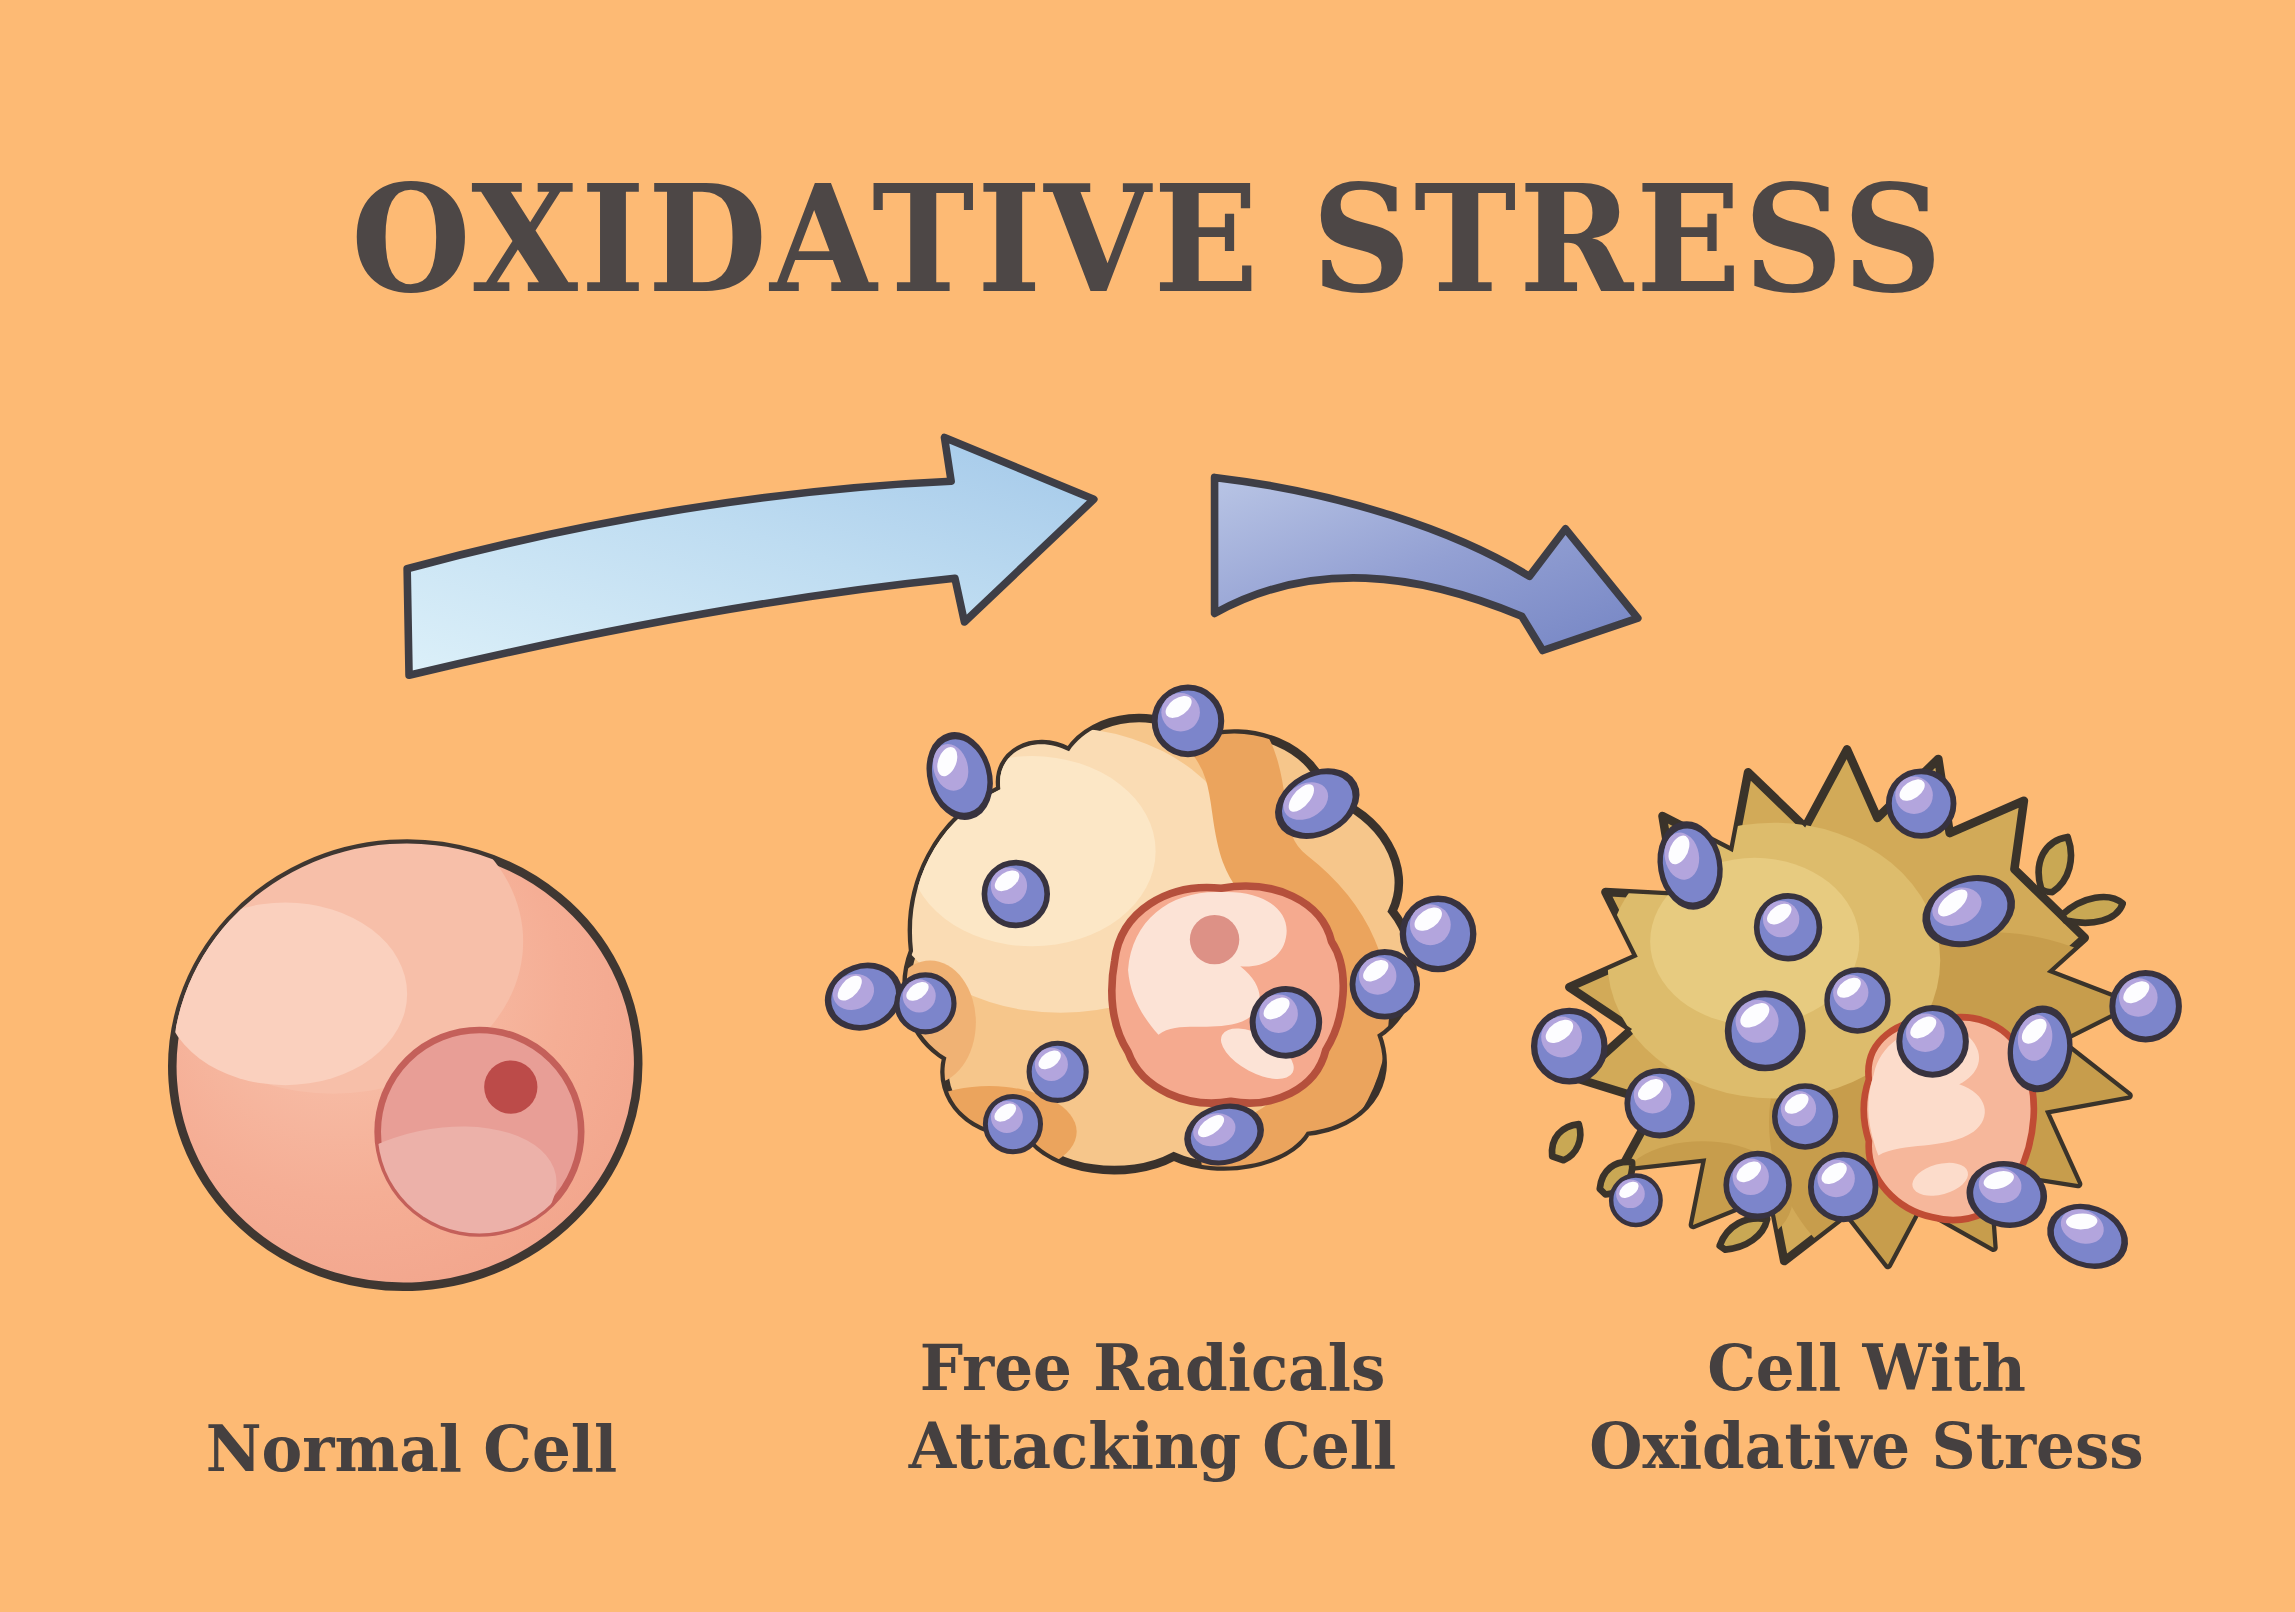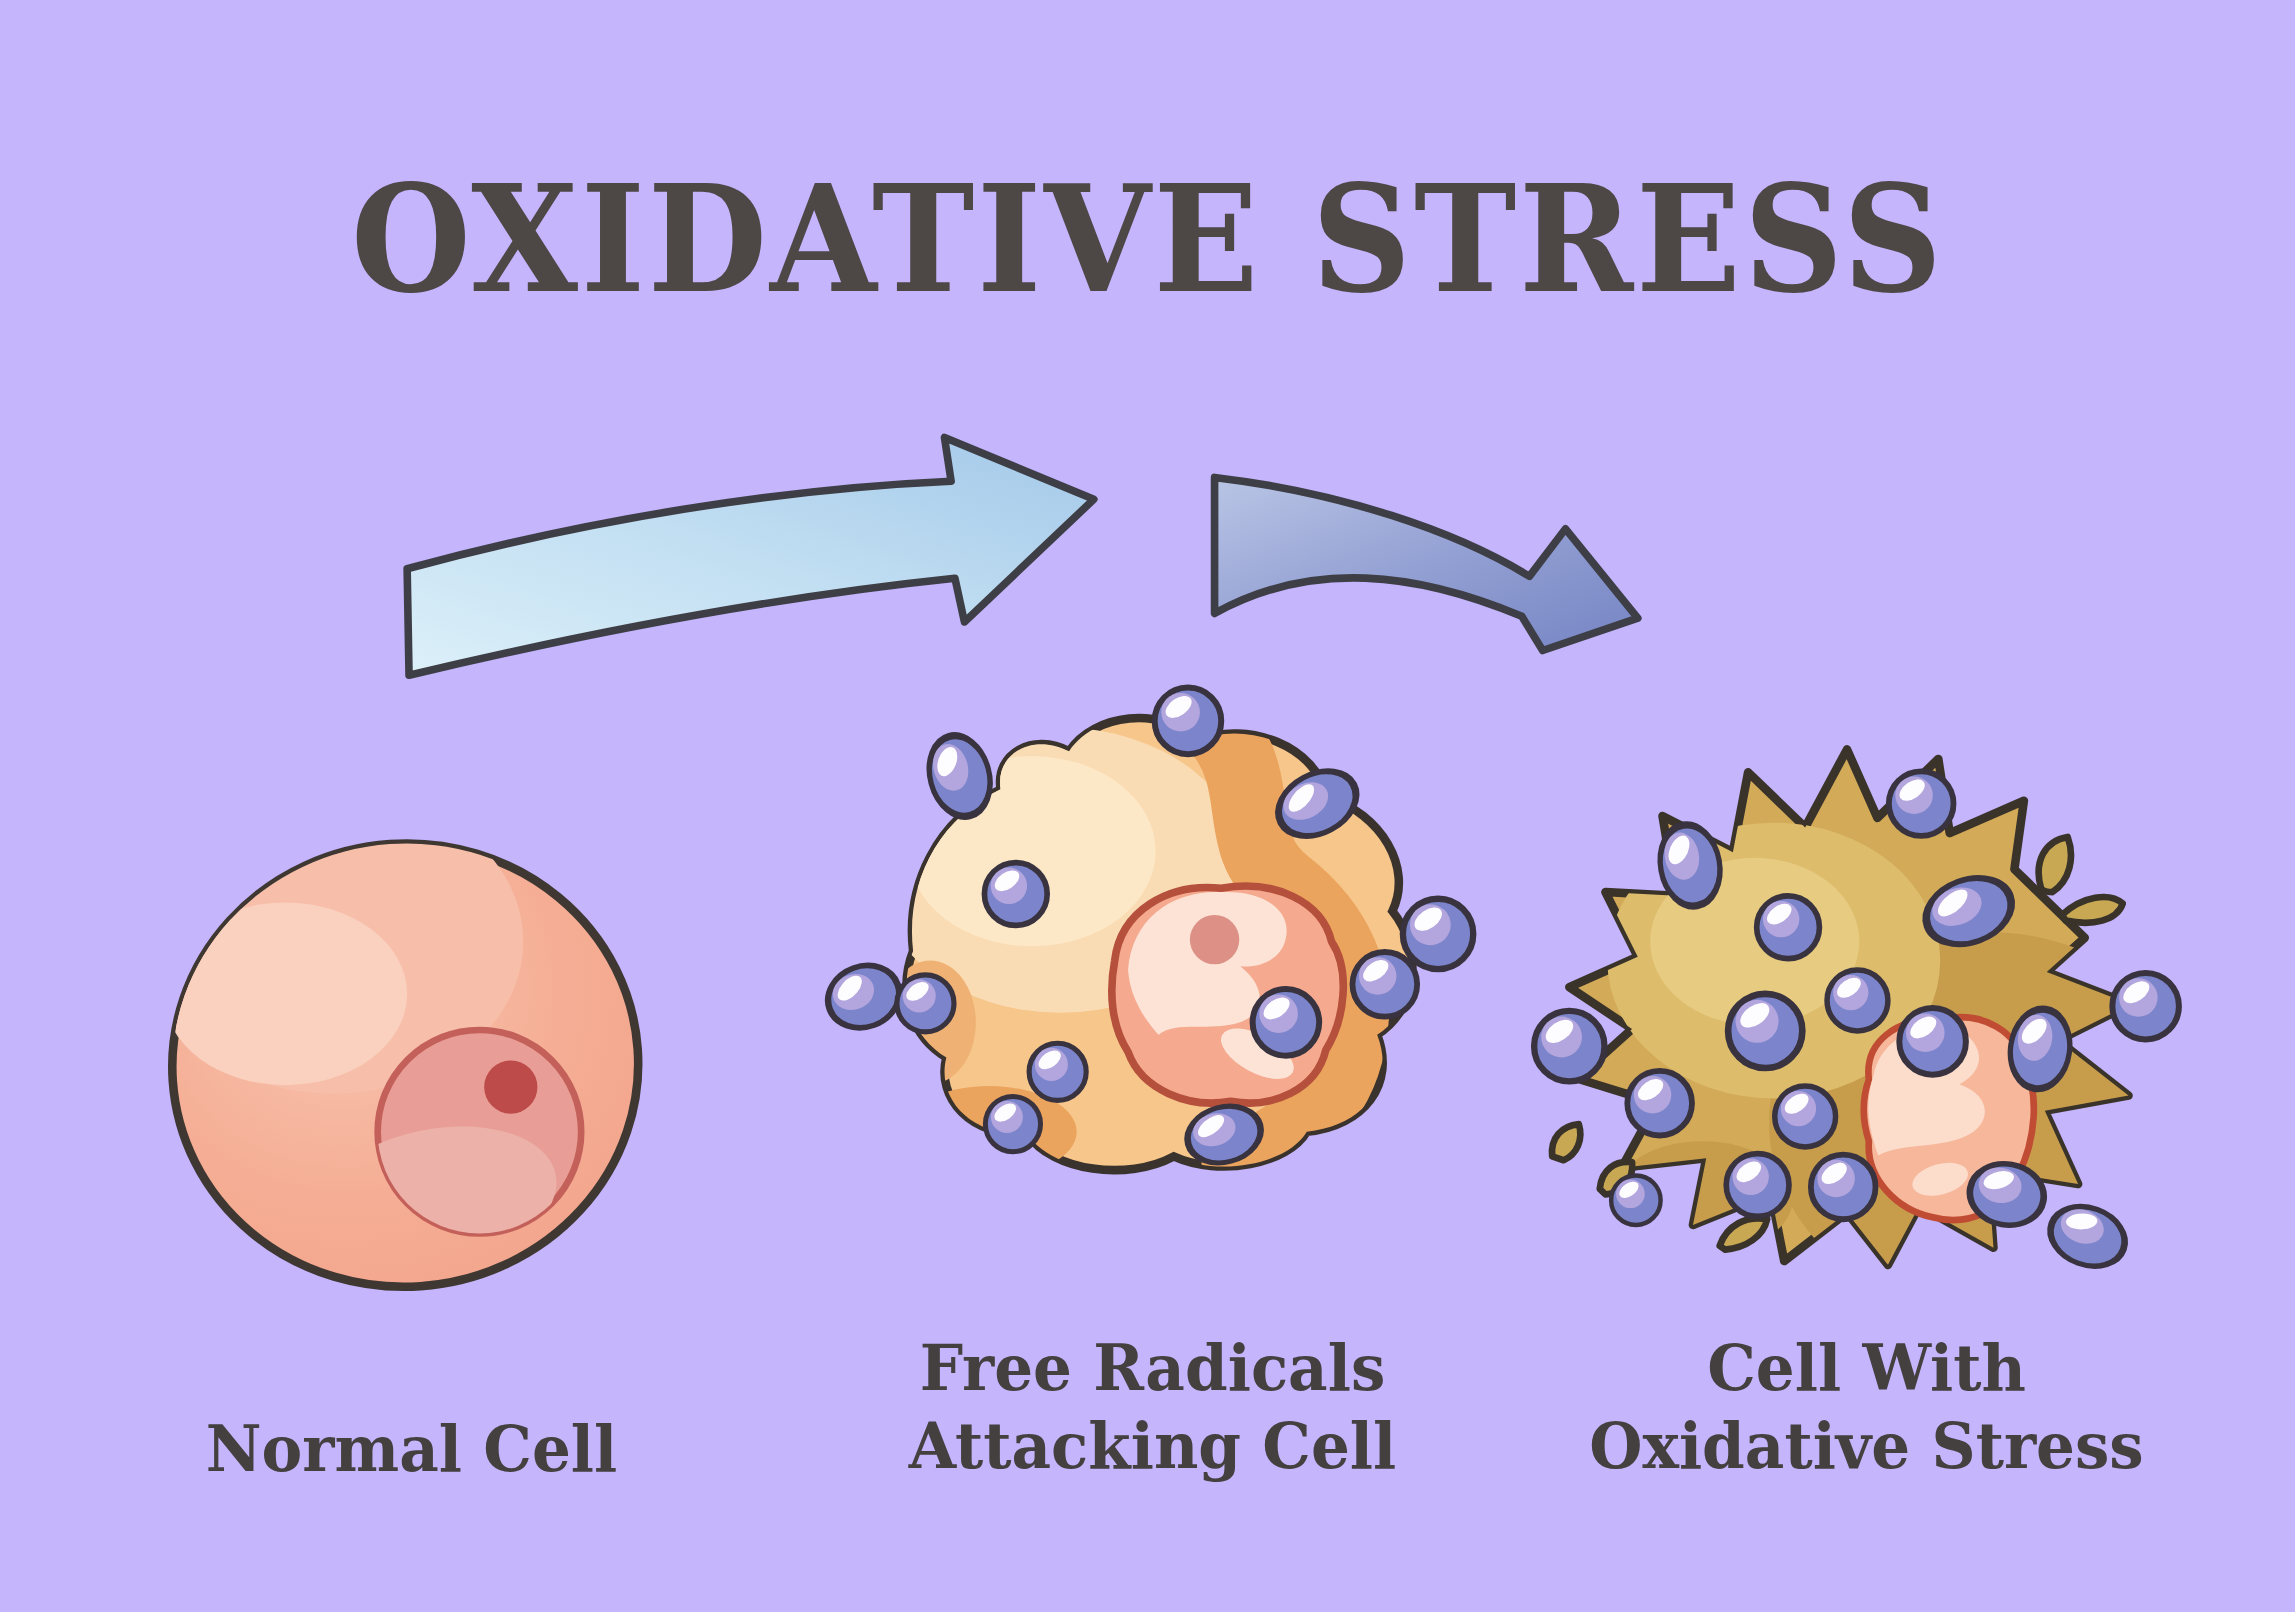--- a/index.html
+++ b/index.html
@@ -1,18 +1,18 @@
 <!DOCTYPE html>
 <html style="font-size:15px"><head>
 <meta charset="utf-8">
 <title>Oxidative Stress</title>
 <style>
   html,body{margin:0;padding:0;background:#ffffff;}
   .canvas{
-    position:relative;width:2296px;height:1612px;background:#c4b5fd;overflow:hidden;
+    position:relative;width:2296px;height:1612px;background:#fdba74;overflow:hidden;
     font-family:"DejaVu Serif", serif;
   }
   .art{position:absolute;left:0;top:0;width:2296px;height:1612px;}
   .title{
     position:absolute;top:152px;left:0;width:100%;margin:0;
     text-align:center;font-weight:bold;font-size:148px;letter-spacing:2.9px;
     color:#4d4746;transform:scaleX(.93);transform-origin:50% 50%;
     white-space:nowrap;
   }
   .caption{

